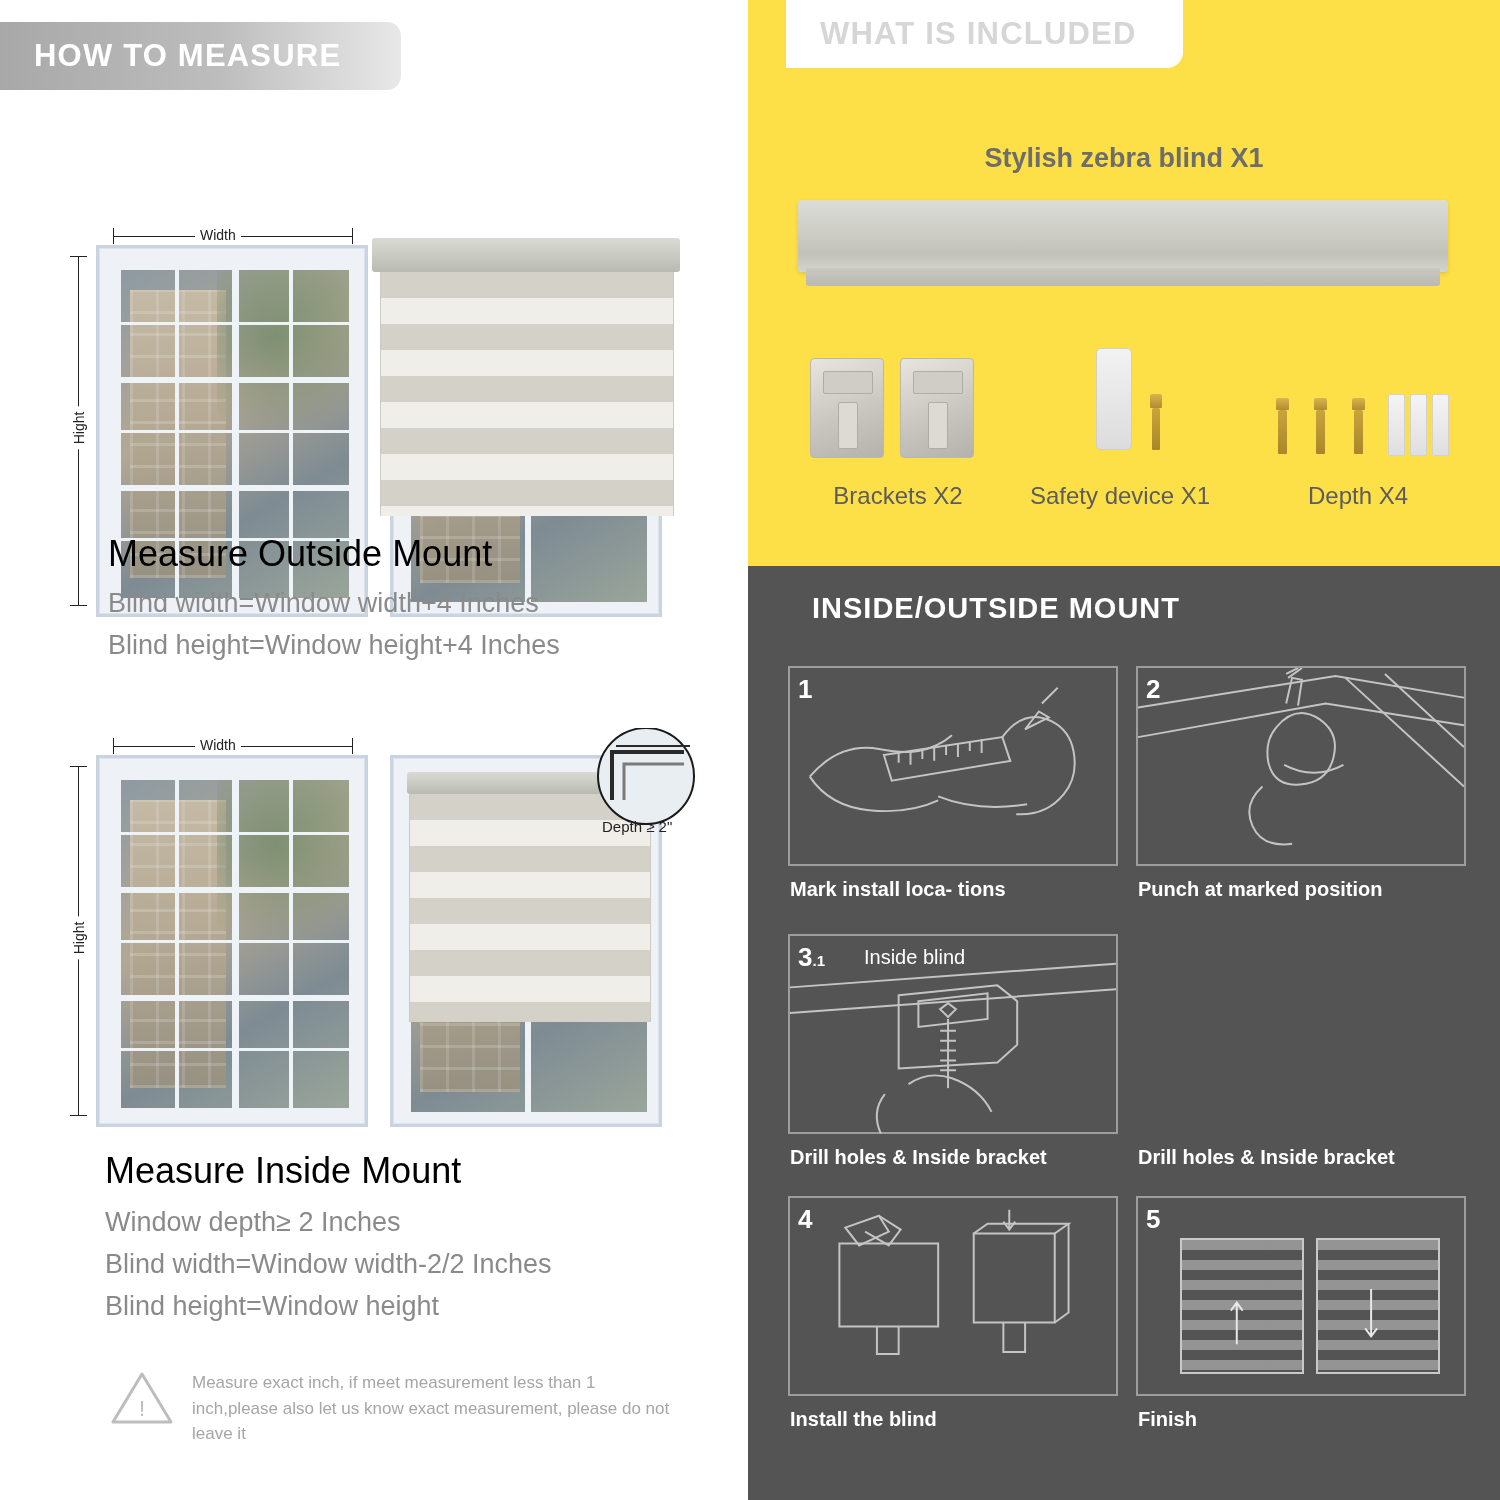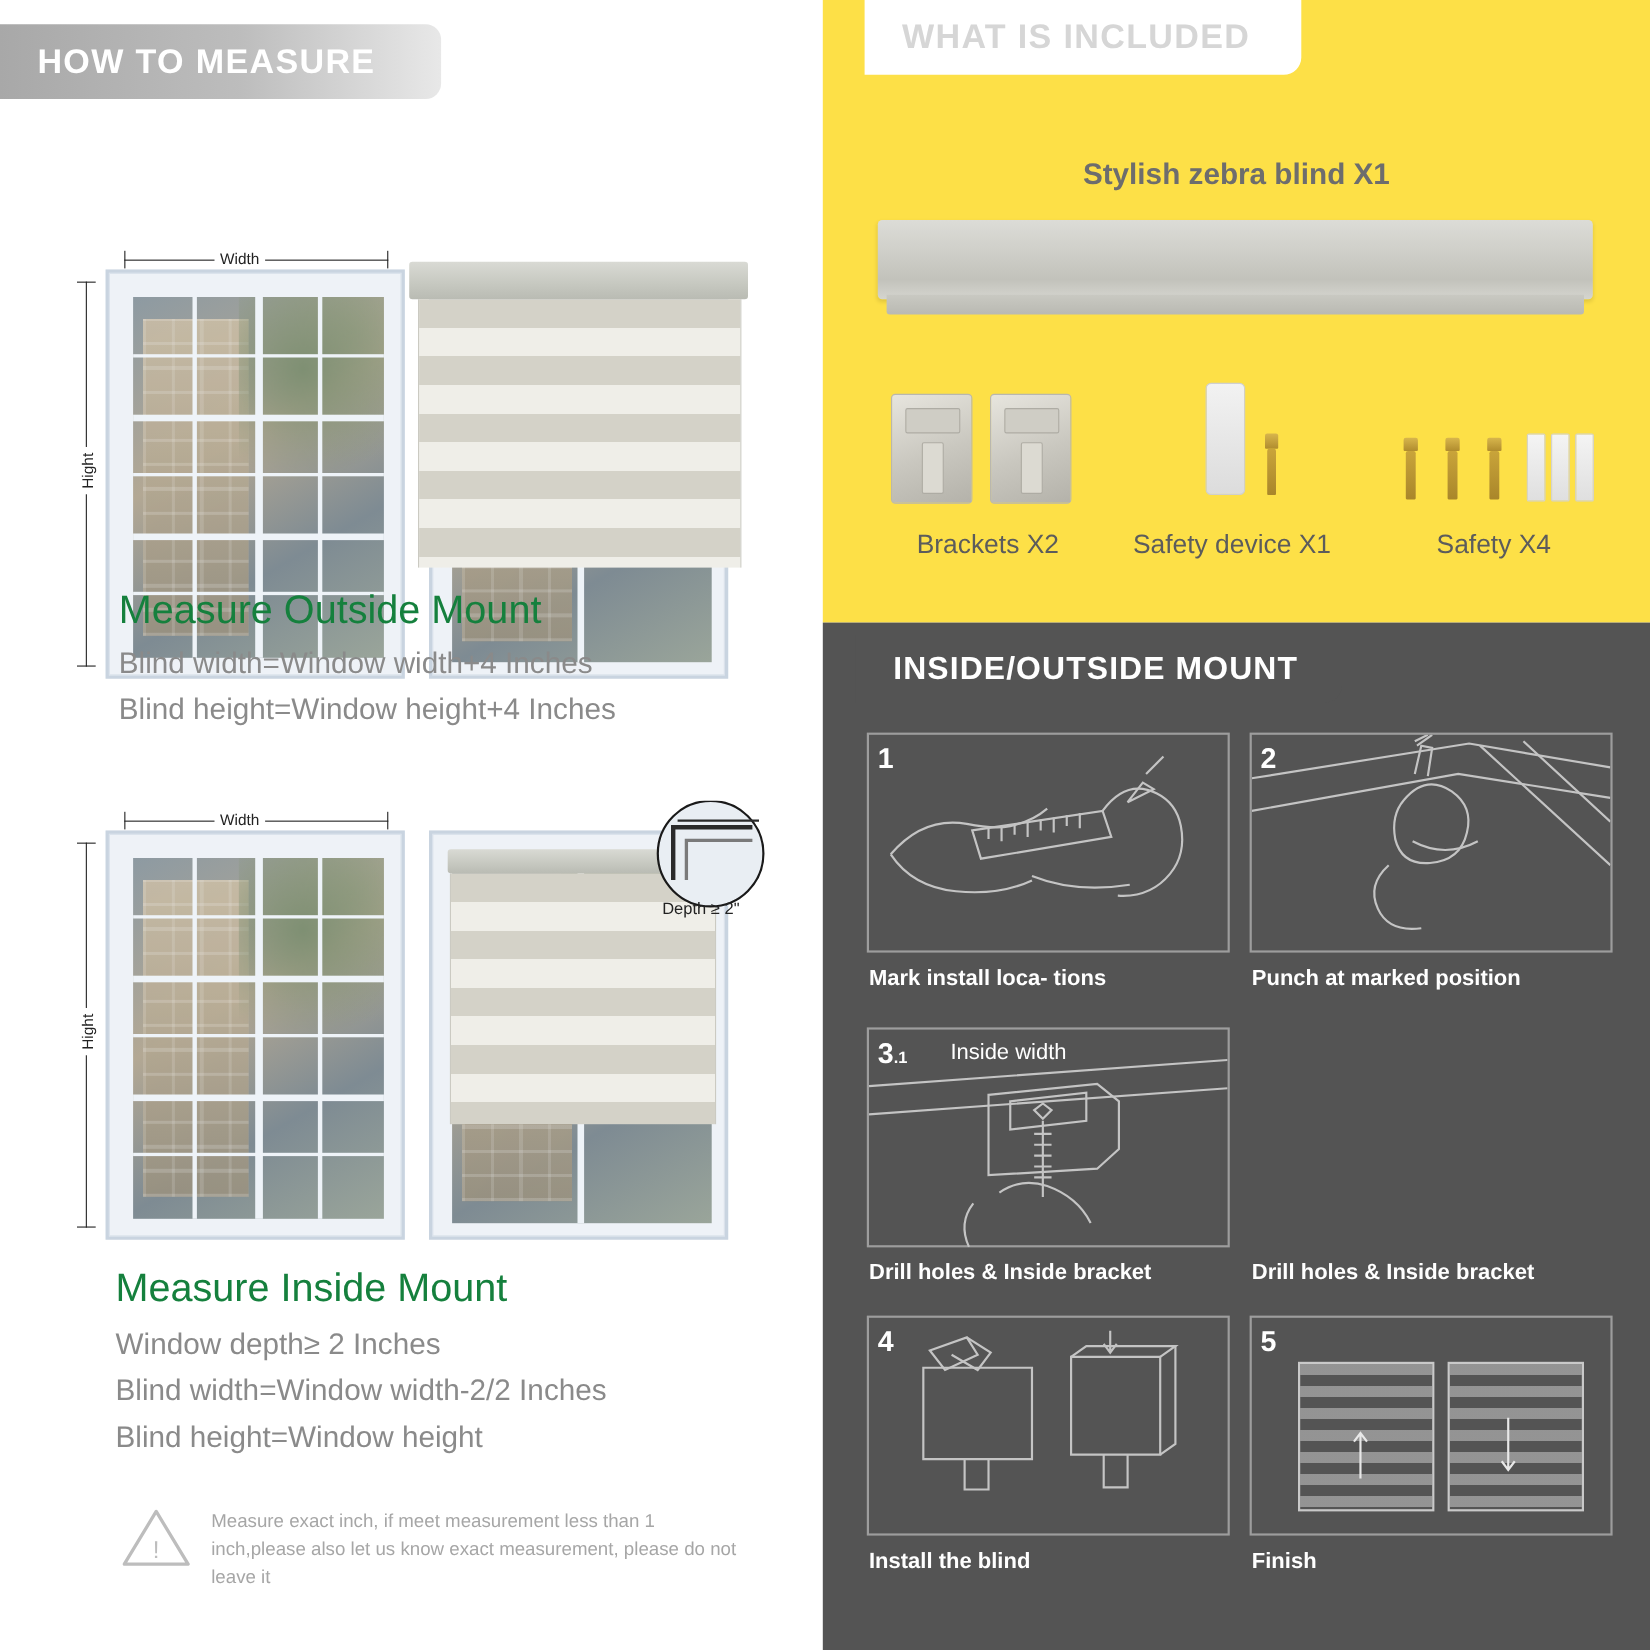--- a/index.html
+++ b/index.html
@@ -131,21 +131,21 @@
       repeating-linear-gradient(180deg,
         #d4d2c8 0 26px,
         #efeee8 26px 52px);
     border-left: 1px solid #cbcac2;
     border-right: 1px solid #cbcac2;
   }
 
   .heading {
     position: absolute;
     font-size: 36px;
-    color: #15803d;
+    color: #000000;
     font-weight: normal;
   }
   .sub-line {
     position: absolute;
     font-size: 27px;
     color: #8a8a8a;
   }
   .note-box {
     position: absolute;
     display: flex;
@@ -455,21 +455,21 @@
 
     <div class="screw head" style="left:528px;top:398px;width:13px;height:12px;"></div>
     <div class="screw" style="left:530px;top:410px;width:9px;height:44px;"></div>
     <div class="screw head" style="left:566px;top:398px;width:13px;height:12px;"></div>
     <div class="screw" style="left:568px;top:410px;width:9px;height:44px;"></div>
     <div class="screw head" style="left:604px;top:398px;width:13px;height:12px;"></div>
     <div class="screw" style="left:606px;top:410px;width:9px;height:44px;"></div>
     <div class="anchor" style="left:640px;top:394px;width:15px;height:60px;"></div>
     <div class="anchor" style="left:662px;top:394px;width:15px;height:60px;"></div>
     <div class="anchor" style="left:684px;top:394px;width:15px;height:60px;"></div>
-    <div class="part-label" style="left:490px;top:482px;width:240px;">Safety X4</div>
+    <div class="part-label" style="left:490px;top:482px;width:240px;">Depth X4</div>
   </div>
 
   <div class="right-bottom">
     <div class="tab-dark" style="left:30px;top:12px;text-align:center;">INSIDE/OUTSIDE MOUNT</div>
 
     <div class="step-card" style="left:40px;top:100px;width:330px;height:200px;">
       <div class="step-num">1</div>
       <svg class="line-art" viewBox="0 0 330 200">
         <g fill="none" stroke="#c4c4c4" stroke-width="2">
           <path d="M20 110 q30 -35 70 -28 q25 5 40 2 q20 -4 34 -16"></path>
@@ -497,21 +497,21 @@
           <path d="M140 60 q20 -24 44 -8 q20 14 14 38 q-6 26 -34 28 q-26 2 -32 -22 q-4 -22 8 -36"></path>
           <path d="M148 98 q30 16 60 0"></path>
           <path d="M126 120 q-20 18 -10 40 q10 22 40 18"></path>
         </g>
       </svg>
     </div>
     <div class="step-cap" style="left:390px;top:312px;">Punch at  marked position</div>
 
     <div class="step-card" style="left:40px;top:368px;width:330px;height:200px;">
       <div class="step-num"><span>3</span><small>.1</small></div>
-      <div class="step-sub" style="left:74px;top:10px;">Inside width</div>
+      <div class="step-sub" style="left:74px;top:10px;">Inside blind</div>
       <svg class="line-art" viewBox="0 0 330 200">
         <g fill="none" stroke="#c4c4c4" stroke-width="2">
           <path d="M0 52 L330 28 M0 78 L330 54"></path>
           <path d="M110 60 L210 50 L230 66 L230 110 L210 128 L110 134 Z"></path>
           <path d="M130 66 L200 58 L200 84 L130 92 Z"></path>
           <path d="M152 74 l8 -6 l8 6 l-8 8 z"></path>
           <path d="M160 84 v70"></path>
           <path d="M152 96 h16 M152 106 h16 M152 116 h16 M152 126 h16 M152 136 h16"></path>
           <path d="M120 150 q20 -14 44 -6 q28 10 40 34"></path>
           <path d="M96 160 q-14 18 -4 40"></path>

